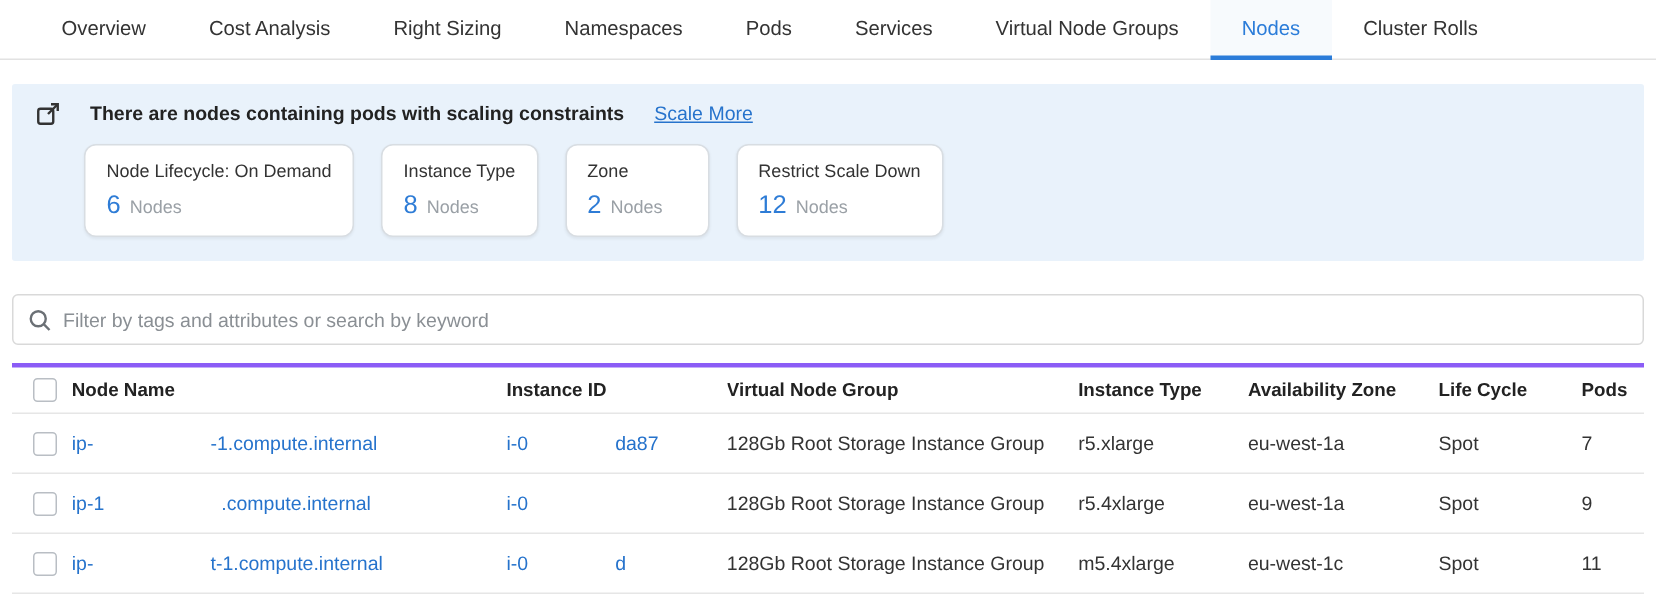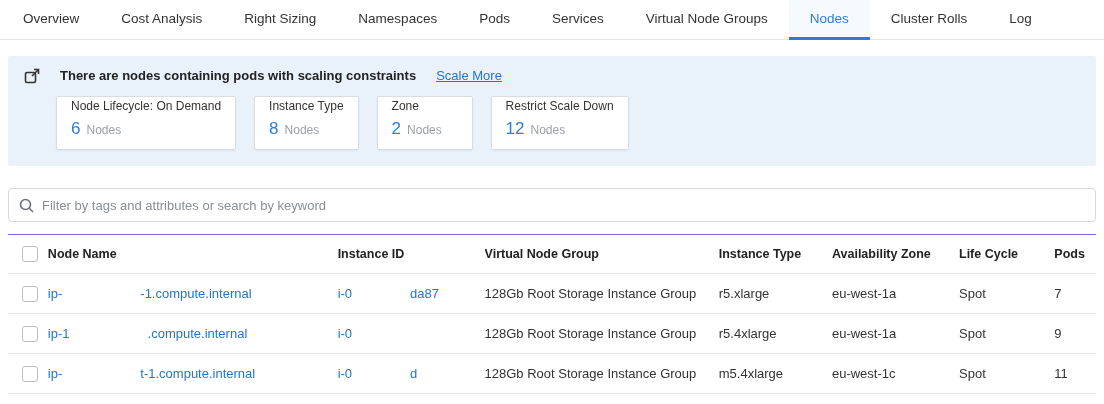--- a/index.html
+++ b/index.html
@@ -10,21 +10,21 @@
     overflow: hidden;
     color: #333;
   }
 
   
   .tabbar {
     display: flex;
     align-items: stretch;
     height: 40px;
     border-bottom: 1px solid #e2e2e2;
-    padding: 0 2px;
+    padding: 0 20px;
   }
   .tab {
     display: flex;
     align-items: center;
     padding: 0 21px;
     font-size: 13.5px;
     color: #333;
     cursor: pointer;
     border-bottom: 3px solid transparent;
     margin-bottom: -1px;
@@ -59,22 +59,22 @@
   }
   .cards-row {
     display: flex;
     gap: 18px;
     margin: 12px 0 0 32px;
   }
   .card {
     background: #ffffff;
     border: 1px solid #d8dde2;
     box-shadow: 0 1px 2px rgba(0,0,0,0.06);
-    border-radius: 2px;
-    padding: 2px 14px 10px 14px;
+    border-radius: 8px;
+    padding: 10px 14px 10px 14px;
     min-width: 96px;
   }
   .card-title { font-size: 12px; color: #333; white-space: nowrap; }
   .card-count-row { margin-top: 6px; display: flex; align-items: baseline; gap: 6px; }
   .card-count { font-size: 17px; color: #2e7cd6; }
   .card-unit { font-size: 12px; color: #9aa0a6; }
 
   
   .search-bar {
     margin: 22px 8px 0 8px;
@@ -96,21 +96,21 @@
   }
   .search-bar input::placeholder { color: #8a8f94; }
 
   
   .table { margin: 12px 8px 0 8px; }
   .trow {
     display: flex;
     align-items: center;
     border-bottom: 1px solid #e6e6e6;
   }
-  .thead { height: 40px; border-top: 1px solid #8b5cf6; }
+  .thead { height: 34px; border-top: 3px solid #8b5cf6; }
   .thead .cell { font-size: 12.5px; font-weight: bold; color: #222; }
   .tbody-row { height: 40px; align-items: center; }
   .cell { font-size: 13px; color: #333; padding-right: 8px; overflow: hidden; white-space: nowrap; }
   .col-check  { width: 40px; padding-left: 14px; display: flex; align-items: center; }
   .col-name   { width: 292px; }
   .col-iid    { width: 148px; }
   .col-vng    { width: 236px; }
   .col-itype  { width: 114px; }
   .col-az     { width: 128px; }
   .col-life   { width: 96px; }
@@ -134,21 +134,20 @@
 <div class="tabbar">
   <div class="tab">Overview</div>
   <div class="tab">Cost Analysis</div>
   <div class="tab">Right Sizing</div>
   <div class="tab">Namespaces</div>
   <div class="tab">Pods</div>
   <div class="tab">Services</div>
   <div class="tab">Virtual Node Groups</div>
   <div class="tab active">Nodes</div>
   <div class="tab">Cluster Rolls</div>
-  <div class="tab">Log</div>
 </div>
 
 <div class="banner">
   <div class="banner-msg-row">
     <span class="banner-icon">
       <svg width="16" height="16" viewBox="0 0 16 16" fill="none">
         <rect x="1.5" y="4.5" width="10" height="10" rx="1.5" stroke="#333" stroke-width="1.6"></rect>
         <path d="M8 8 L14 2" stroke="#333" stroke-width="1.6"></path>
         <path d="M10 1.5 H14.5 V6" stroke="#333" stroke-width="1.6" fill="none"></path>
       </svg>

